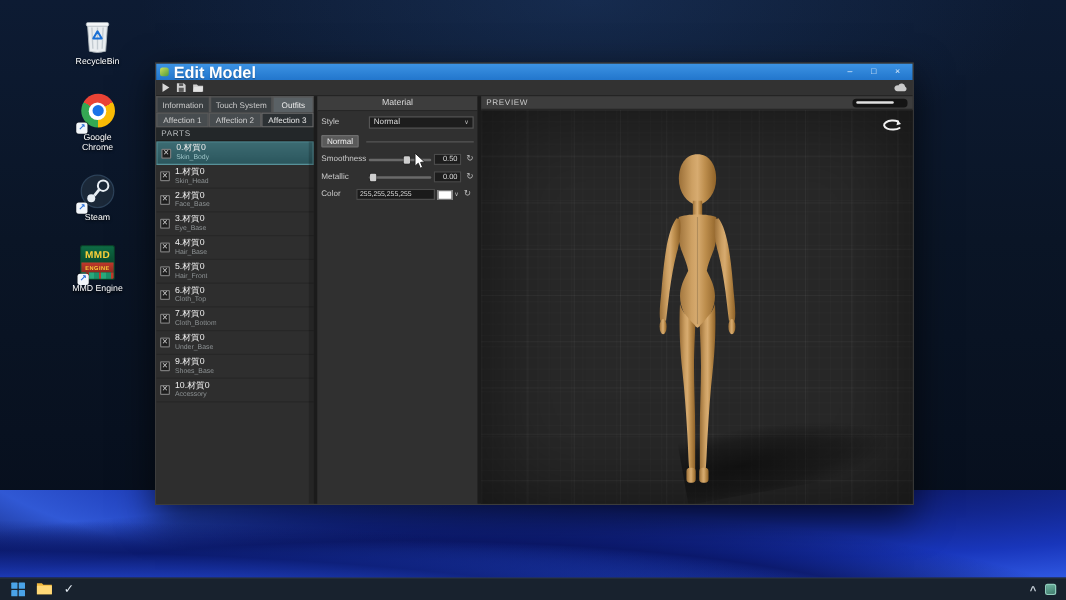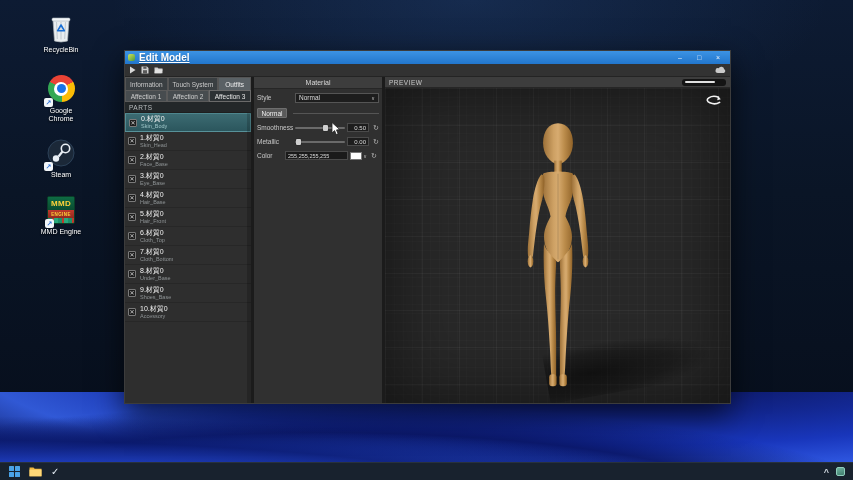--- a/index.html
+++ b/index.html
@@ -18,21 +18,21 @@
     position:absolute; left:0; right:0; top:392px; height:70px;
     background:
       radial-gradient(140% 190% at -5% 160%, rgba(70,120,245,.95) 0%, rgba(35,70,210,.9) 28%, rgba(10,25,110,.75) 48%, transparent 66%),
       radial-gradient(90% 220% at 38% 190%, rgba(20,40,160,.95) 0%, rgba(45,90,230,.9) 35%, rgba(8,18,90,.8) 60%, transparent 78%),
       radial-gradient(120% 260% at 72% -40%, rgba(8,12,70,.95) 0%, rgba(25,55,190,.9) 45%, rgba(55,100,240,.85) 62%, rgba(8,16,80,.8) 80%, transparent 92%),
       radial-gradient(130% 200% at 108% 150%, rgba(60,105,240,.95) 0%, rgba(22,48,180,.9) 40%, rgba(6,12,70,.8) 65%, transparent 85%),
       linear-gradient(180deg,#0a1430,#10226b);
   }
 
   
-  .desk-icon { position:absolute; left:29px; width:64px; text-align:center; cursor:default; }
+  .desk-icon { position:absolute; left:46px; width:64px; text-align:center; cursor:default; }
   .desk-icon .glyph { width:30px; height:30px; margin:0 auto 2px; position:relative; }
   .desk-icon .lbl { font-size:7px; color:#fff; text-shadow:0 1px 2px rgba(0,0,0,.9); line-height:1.15; }
   .shortcut { position:absolute; left:-2px; bottom:-2px; width:9px; height:9px; background:#f2f6fa; border-radius:2px;
               font-size:7px; line-height:9px; color:#2a6fd8; font-weight:bold; text-align:center; box-shadow:0 0 1px rgba(0,0,0,.6); }
   .chrome-ball { width:27px; height:27px; margin:1px auto; border-radius:50%;
       background:conic-gradient(from -60deg,#ea4335 0 120deg,#fbbc05 120deg 240deg,#34a853 240deg 360deg); position:relative; }
   .chrome-ball::before { content:""; position:absolute; left:6.5px; top:6.5px; width:14px; height:14px; border-radius:50%; background:#fff; }
   .chrome-ball::after  { content:""; position:absolute; left:9px; top:9px; width:9px; height:9px; border-radius:50%; background:#1a73e8; }
 
   
@@ -45,21 +45,21 @@
   .tb-check { color:#e4ecf4; font-size:10px; font-weight:bold; line-height:12px; }
   .tray-chevron { color:#c9d2da; font-size:9px; font-weight:bold; line-height:10px; }
   .tray-app { width:9px; height:9px; border-radius:2px; background:linear-gradient(160deg,#6fb3a0,#3f7d6d); border:1px solid #8fcdbc; }
 
   
   .window { position:absolute; left:124px; top:50px; width:607px; height:354px;
             background:#2e2e2e; border:1px solid #3c3c3c; box-shadow:0 10px 28px rgba(0,0,0,.65);
             display:flex; flex-direction:column; font-size:7px; }
   .titlebar { height:13px; background:linear-gradient(180deg,#3c93e4,#2276cc); display:flex; align-items:center; padding:0 3px; flex:none; }
   .app-icon { width:7px; height:7px; border-radius:2px; background:linear-gradient(140deg,#cfe25a,#4f9a3c); margin-right:4px; }
-  .title-text { color:#fff; font-size:10px; font-weight:bold; text-shadow:0 1px 1px rgba(0,0,0,.3);text-decoration:underline; }
+  .title-text { color:#fff; font-size:13px; font-weight:bold; text-shadow:0 1px 1px rgba(0,0,0,.3); }
   .win-controls { margin-left:auto; display:flex; gap:9px; padding-right:4px; }
   .win-btn { color:#eaf3fb; font-size:7px; line-height:11px; width:10px; text-align:center; }
 
   .toolbar { height:13px; background:#323232; border-bottom:1px solid #242424; display:flex; align-items:center; gap:5px; padding:0 4px; flex:none; }
   .toolbar svg { display:block; }
   .tb-spacer { flex:1; }
 
   .content { flex:1; display:flex; min-height:0; }
   .vdiv { width:3px; background:#1b1b1b; flex:none; }
 

